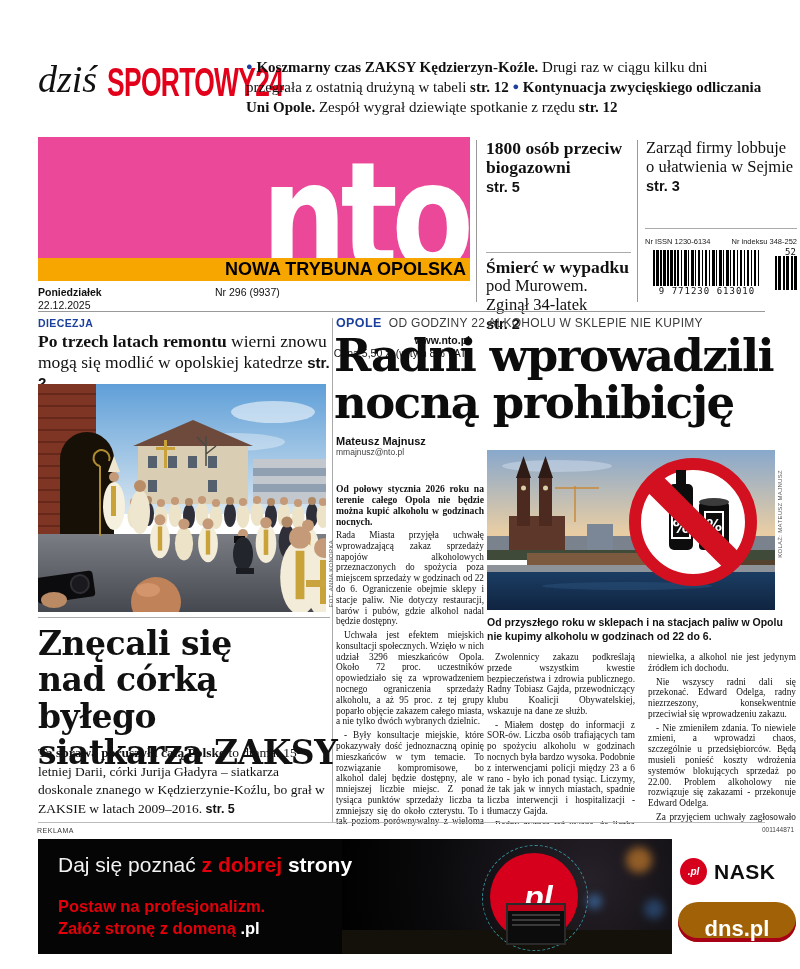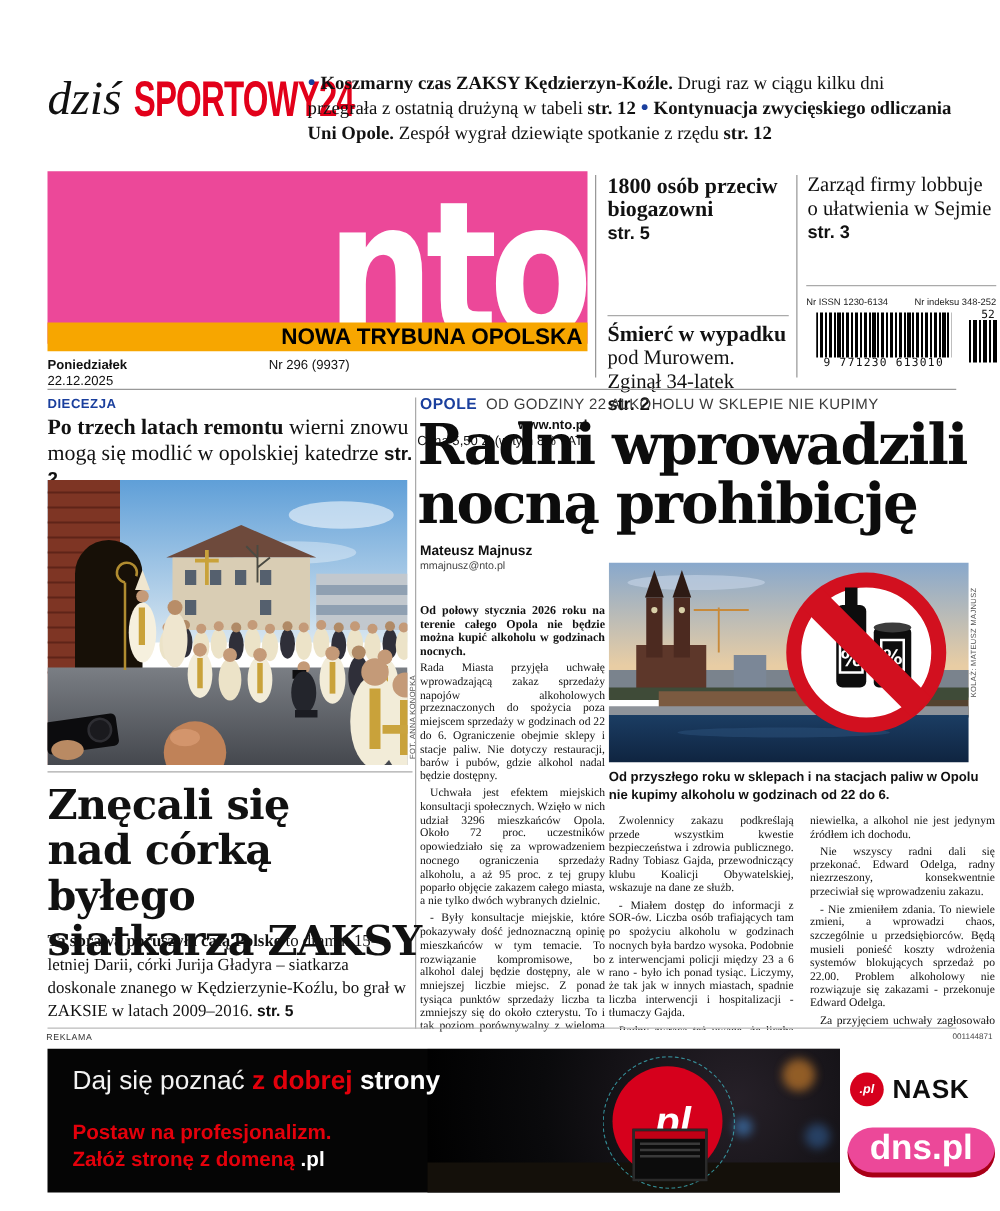--- a/index.html
+++ b/index.html
@@ -3,21 +3,21 @@
 <meta charset="utf-8">
 <style>
   html,body{margin:0;padding:0;background:#e8e8e8;}
   .page{position:relative;width:800px;height:969px;background:#fff;overflow:hidden;
         font-family:"Liberation Serif",serif;color:#111;}
   .sans{font-family:"Liberation Sans",sans-serif;}
   b,.b{font-weight:bold;}
   .abs{position:absolute;}
 
   
-  .topbar{position:absolute;left:38px;top:60px;width:727px;display:flex;align-items:center;gap:10px;}
+  .topbar{position:absolute;left:38px;top:60px;width:727px;display:flex;align-items:flex-end;gap:10px;}
   .dzis{font-style:italic;font-size:38px;line-height:1;padding-bottom:4px;}
   .sp24{color:#e2001a;font-family:"Liberation Sans",sans-serif;font-weight:900;font-size:40px;line-height:.9;
         transform:scaleX(.66);transform-origin:left bottom;letter-spacing:-1px;white-space:nowrap;padding-bottom:2px;}
   .topnews{position:absolute;left:208px;top:-2px;width:520px;font-size:15px;line-height:1.33;margin:0;}
   .blt{color:#1a3f9d;font-size:11px;vertical-align:2px;}
 
   
   .blue-box{position:absolute;left:38px;top:137px;width:432px;height:138px;background:#ec4899;}
   .nto{position:absolute;top:5px;right:2px;font-family:"DejaVu Sans",sans-serif;font-weight:bold;
        font-size:150px;line-height:1;color:#fff;letter-spacing:-8px;transform:scaleX(.8);transform-origin:right bottom;}
@@ -93,23 +93,23 @@
   .ad-l1 .w{color:#f2f2f2;font-weight:400;}
   .ad-l1 .r{color:#e3000b;font-weight:800;}
   .ad-l1 .wb{color:#fff;font-weight:800;}
   .ad-l2{position:absolute;left:20px;top:58px;font-size:16.5px;font-weight:800;color:#e3000b;white-space:nowrap;}
   .ad-l3{position:absolute;left:20px;top:80px;font-size:16.5px;font-weight:800;color:#e3000b;white-space:nowrap;}
   .ad-l3 .wb{color:#fff;}
   .nask{position:absolute;left:680px;top:858px;display:flex;align-items:center;gap:7px;font-family:"Liberation Sans",sans-serif;}
   .nask-dot{width:27px;height:27px;border-radius:50%;background:#d6001c;display:flex;align-items:center;justify-content:center;
             color:#fff;font-weight:bold;font-style:italic;font-size:10px;}
   .nask-txt{font-weight:900;font-size:21px;letter-spacing:.5px;color:#0d0d0d;}
-  .dns{position:absolute;left:678px;top:902px;width:118px;height:40px;background:#ec4899;border-radius:20px;
-       box-shadow:inset 0 -4px 0 #a80016;display:flex;align-items:flex-start;justify-content:center;
-       font-family:"Liberation Sans",sans-serif;color:#fff;font-weight:900;font-size:28px;}
+  .dns{position:absolute;left:678px;top:902px;width:118px;height:40px;background:#a16207;border-radius:20px;
+       box-shadow:inset 0 -4px 0 #a80016;display:flex;align-items:flex-end;justify-content:center;
+       font-family:"Liberation Sans",sans-serif;color:#fff;font-weight:900;font-size:22px;}
 </style>
 </head>
 <body>
 
 <div class="page">
 
   <div class="topbar">
     <span class="dzis">dziś</span>
     <span class="sp24">SPORTOWY24</span>
     <p class="topnews"><span class="blt">●</span><b> Koszmarny czas ZAKSY Kędzierzyn-Koźle.</b><span> Drugi raz w ciągu kilku dni przegrała z ostatnią drużyną w tabeli </span><b>str. 12 </b><span class="blt">●</span><b> Kontynuacja zwycięskiego odliczania Uni Opole.</b><span> Zespół wygrał dziewiąte spotkanie z rzędu </span><b>str. 12</b></p>

